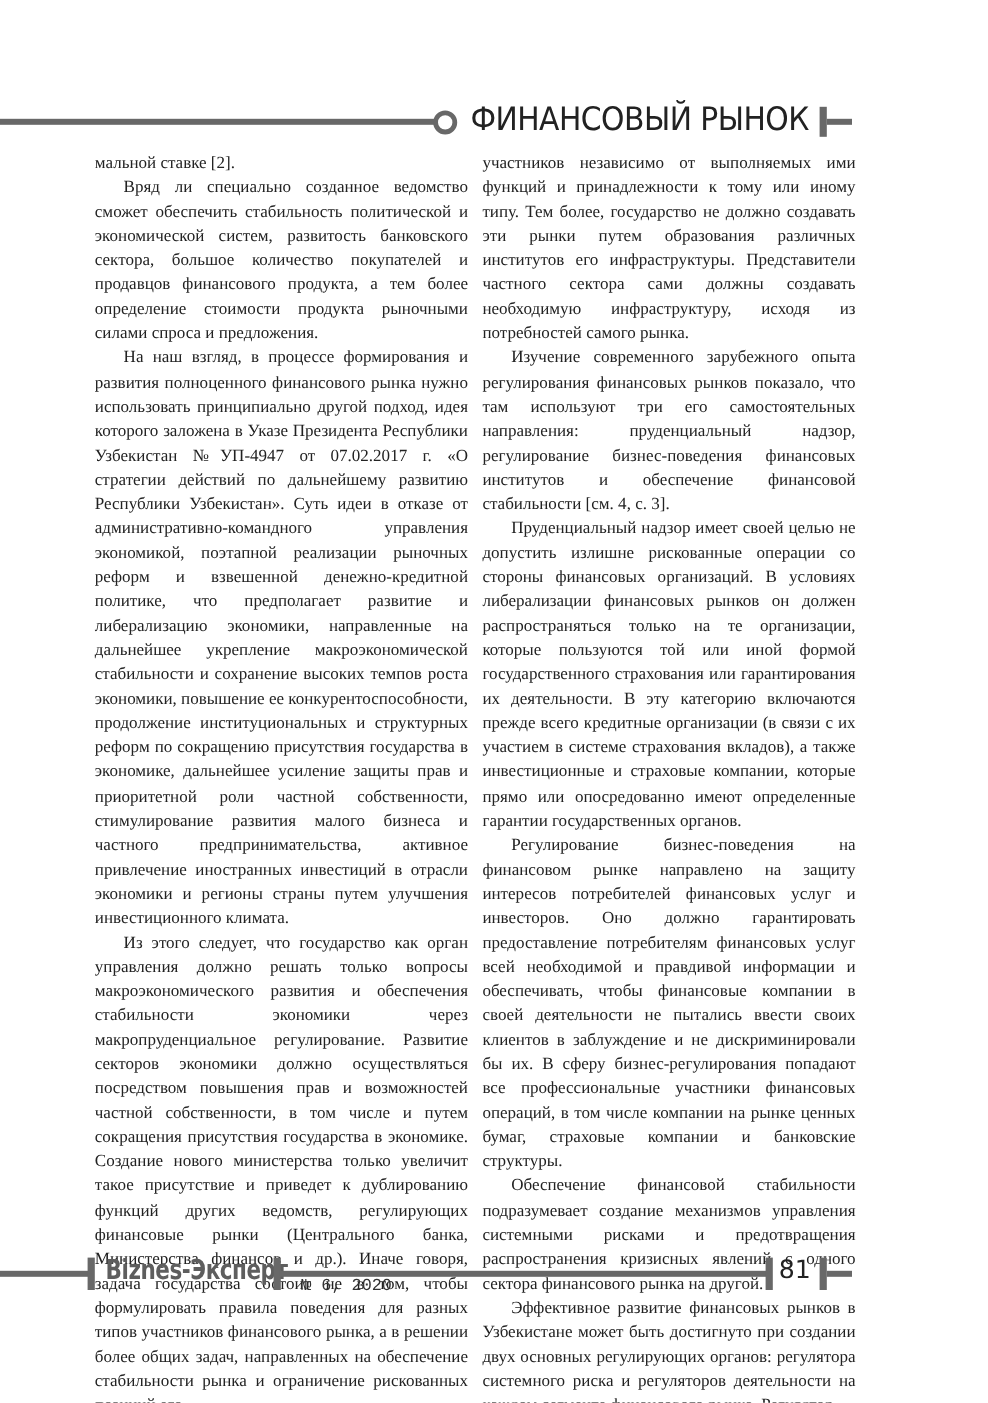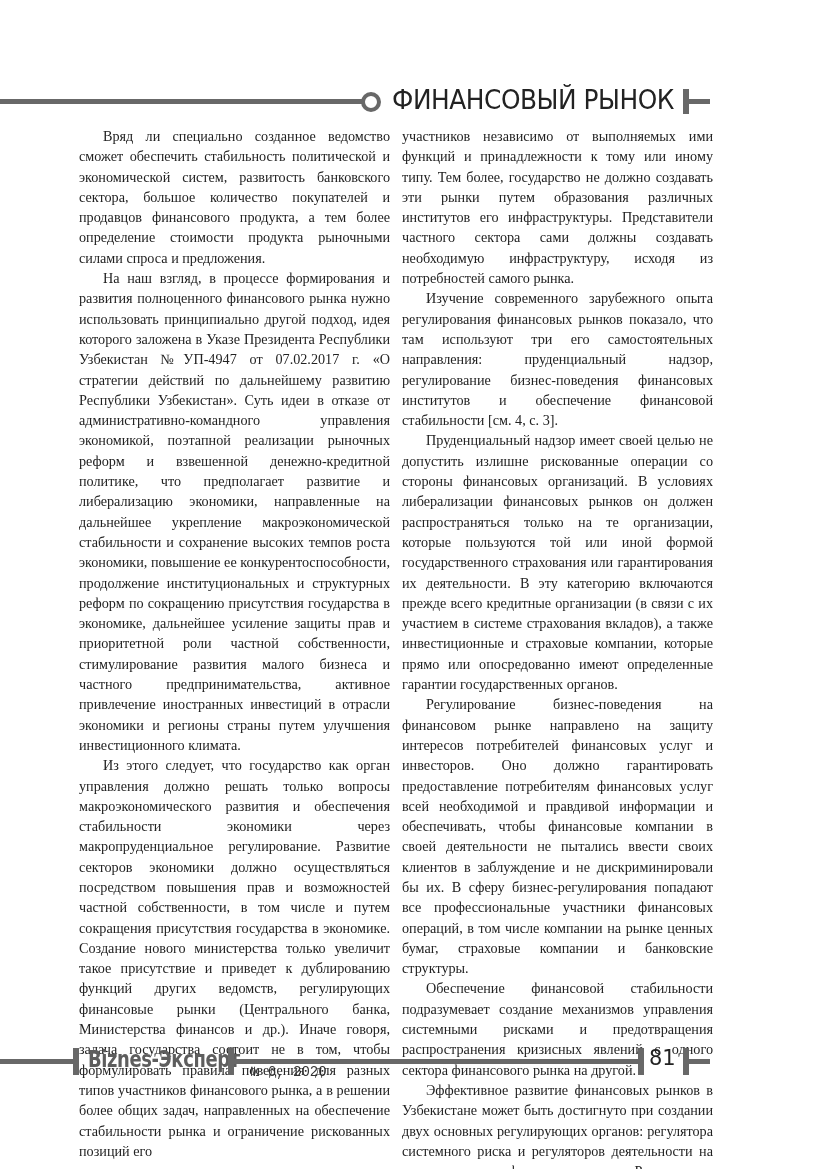--- a/index.html
+++ b/index.html
@@ -20,20 +20,21 @@
 </head>
 <body>
 
 <div class="hline" style="left:0; top:99px; width:366px;"></div>
 <div class="circle" style="left:361px; top:92px;"></div>
 <div class="section-title">ФИНАНСОВЫЙ РЫНОК</div>
 <div class="vbar" style="left:683px; top:89px; height:25px;"></div>
 <div class="hline" style="left:689px; top:99px; width:21px;"></div>
 
 <div class="col col-left">
+  <p class="noindent">мальной ставке [2].</p>
   <p>Вряд ли специально созданное ведомство сможет обеспечить стабильность политической и экономической систем, развитость банковского сектора, большое количество покупателей и продавцов финансового продукта, а тем более определение стоимости продукта рыночными силами спроса и предложения.</p>
   <p>На наш взгляд, в процессе формирования и развития полноценного финансового рынка нужно использовать принципиально другой подход, идея которого заложена в Указе Президента Республики Узбекистан №УП-4947 от 07.02.2017 г. «О стратегии действий по дальнейшему развитию Республики Узбекистан». Суть идеи в отказе от административно-командного управления экономикой, поэтапной реализации рыночных реформ и взвешенной денежно-кредитной политике, что предполагает развитие и либерализацию экономики, направленные на дальнейшее укрепление макроэкономической стабильности и сохранение высоких темпов роста экономики, повышение ее конкурентоспособности, продолжение институциональных и структурных реформ по сокращению присутствия государства в экономике, дальнейшее усиление защиты прав и приоритетной роли частной собственности, стимулирование развития малого бизнеса и частного предпринимательства, активное привлечение иностранных инвестиций в отрасли экономики и регионы страны путем улучшения инвестиционного климата.</p>
   <p>Из этого следует, что государство как орган управления должно решать только вопросы макроэкономического развития и обеспечения стабильности экономики через макропруденциальное регулирование. Развитие секторов экономики должно осуществляться посредством повышения прав и возможностей частной собственности, в том числе и путем сокращения присутствия государства в экономике. Создание нового министерства только увеличит такое присутствие и приведет к дублированию функций других ведомств, регулирующих финансовые рынки (Центрального банка, Министерства финансов и др.). Иначе говоря, задача государства состоит не в том, чтобы формулировать правила поведения для разных типов участников финансового рынка, а в решении более общих задач, направленных на обеспечение стабильности рынка и ограничение рискованных позиций его</p>
 </div>
 
 <div class="col col-right">
   <p class="noindent">участников независимо от выполняемых ими функций и принадлежности к тому или иному типу. Тем более, государство не должно создавать эти рынки путем образования различных институтов его инфраструктуры. Представители частного сектора сами должны создавать необходимую инфраструктуру, исходя из потребностей самого рынка.</p>
   <p>Изучение современного зарубежного опыта регулирования финансовых рынков показало, что там используют три его самостоятельных направления: пруденциальный надзор, регулирование бизнес-поведения финансовых институтов и обеспечение финансовой стабильности [см. 4, с. 3].</p>
   <p>Пруденциальный надзор имеет своей целью не допустить излишне рискованные операции со стороны финансовых организаций. В условиях либерализации финансовых рынков он должен распространяться только на те организации, которые пользуются той или иной формой государственного страхования или гарантирования их деятельности. В эту категорию включаются прежде всего кредитные организации (в связи с их участием в системе страхования вкладов), а также инвестиционные и страховые компании, которые прямо или опосредованно имеют определенные гарантии государственных органов.</p>
   <p>Регулирование бизнес-поведения на финансовом рынке направлено на защиту интересов потребителей финансовых услуг и инвесторов. Оно должно гарантировать предоставление потребителям финансовых услуг всей необходимой и правдивой информации и обеспечивать, чтобы финансовые компании в своей деятельности не пытались ввести своих клиентов в заблуждение и не дискриминировали бы их. В сферу бизнес-регулирования попадают все профессиональные участники финансовых операций, в том числе компании на рынке ценных бумаг, страховые компании и банковские структуры.</p>

